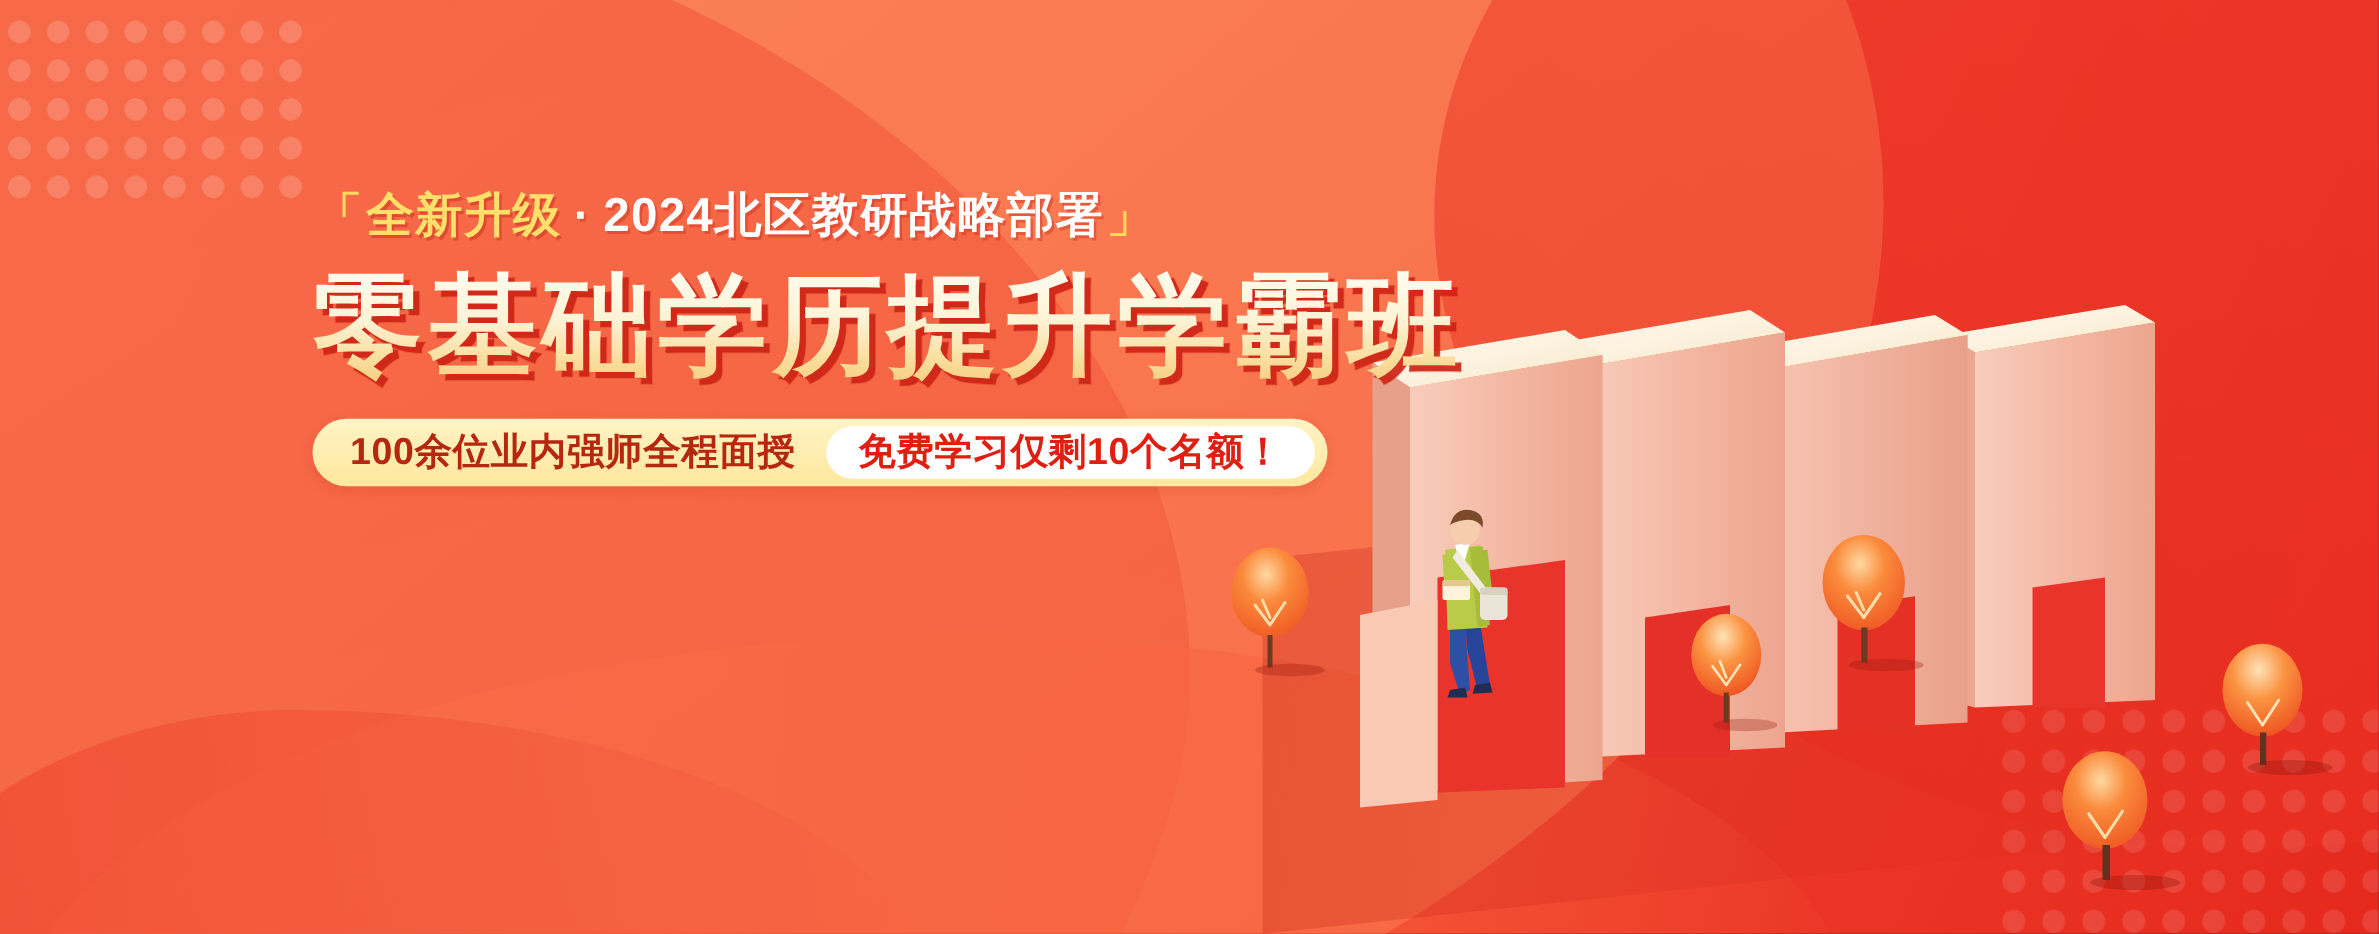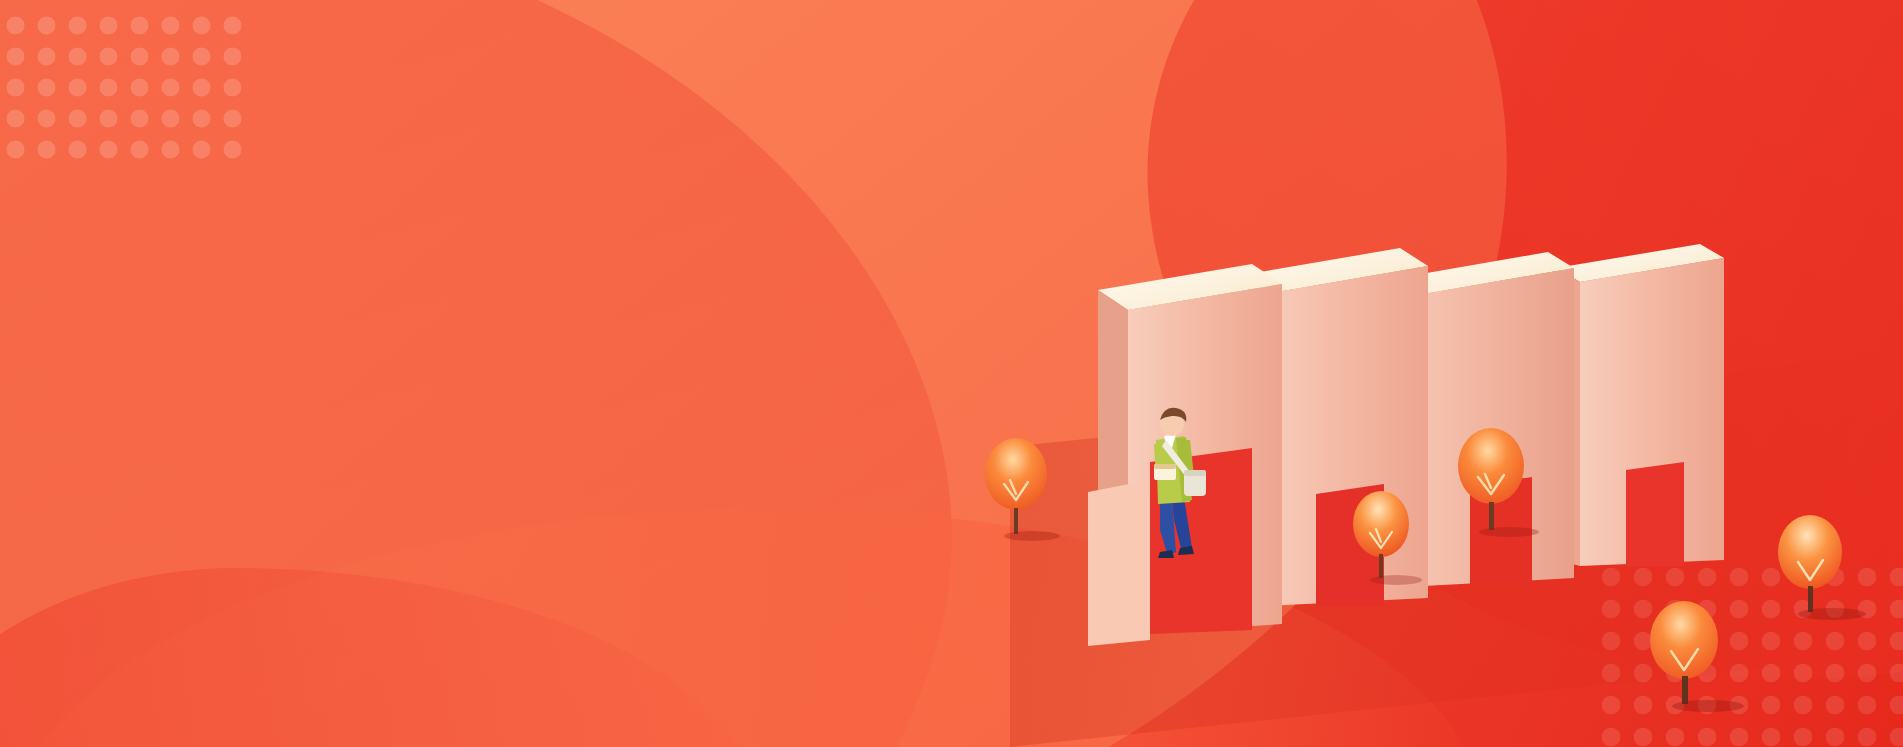--- a/index.html
+++ b/index.html
@@ -279,13 +279,27 @@
       <ellipse cx="1832" cy="614" rx="34" ry="6" fill="rgba(140,20,12,.34)"></ellipse>
     </g>
     <g>
       <ellipse cx="1684" cy="640" rx="34" ry="39" fill="url(#treeG)"></ellipse>
       <path d="M1682,676 l0,28 l6,0 l0,-28 z" fill="#5e3420"></path>
       <path d="M1684,670 l-13,-19 M1684,670 l14,-21" stroke="#f6dca8" stroke-width="2.5" fill="none" stroke-linecap="round"></path>
       <ellipse cx="1708" cy="706" rx="36" ry="6" fill="rgba(140,20,12,.34)"></ellipse>
     </g>
   </svg>
 
+  <div class="content">
+
+    <div class="subtitle">
+      <span class="brk">「</span><span class="gold">全新升级</span><span class="mid">·</span><span class="white">2024北区教研战略部署</span><span class="brk">」</span>
+    </div>
+
+    <div class="headline">零基础学历提升学霸班</div>
+
+    <div class="pill">
+      <span class="pill-left">100余位业内强师全程面授</span>
+      <span class="pill-inner">免费学习仅剩10个名额！</span>
+    </div>
+
+  </div>
 </div>
 
 </body></html>

